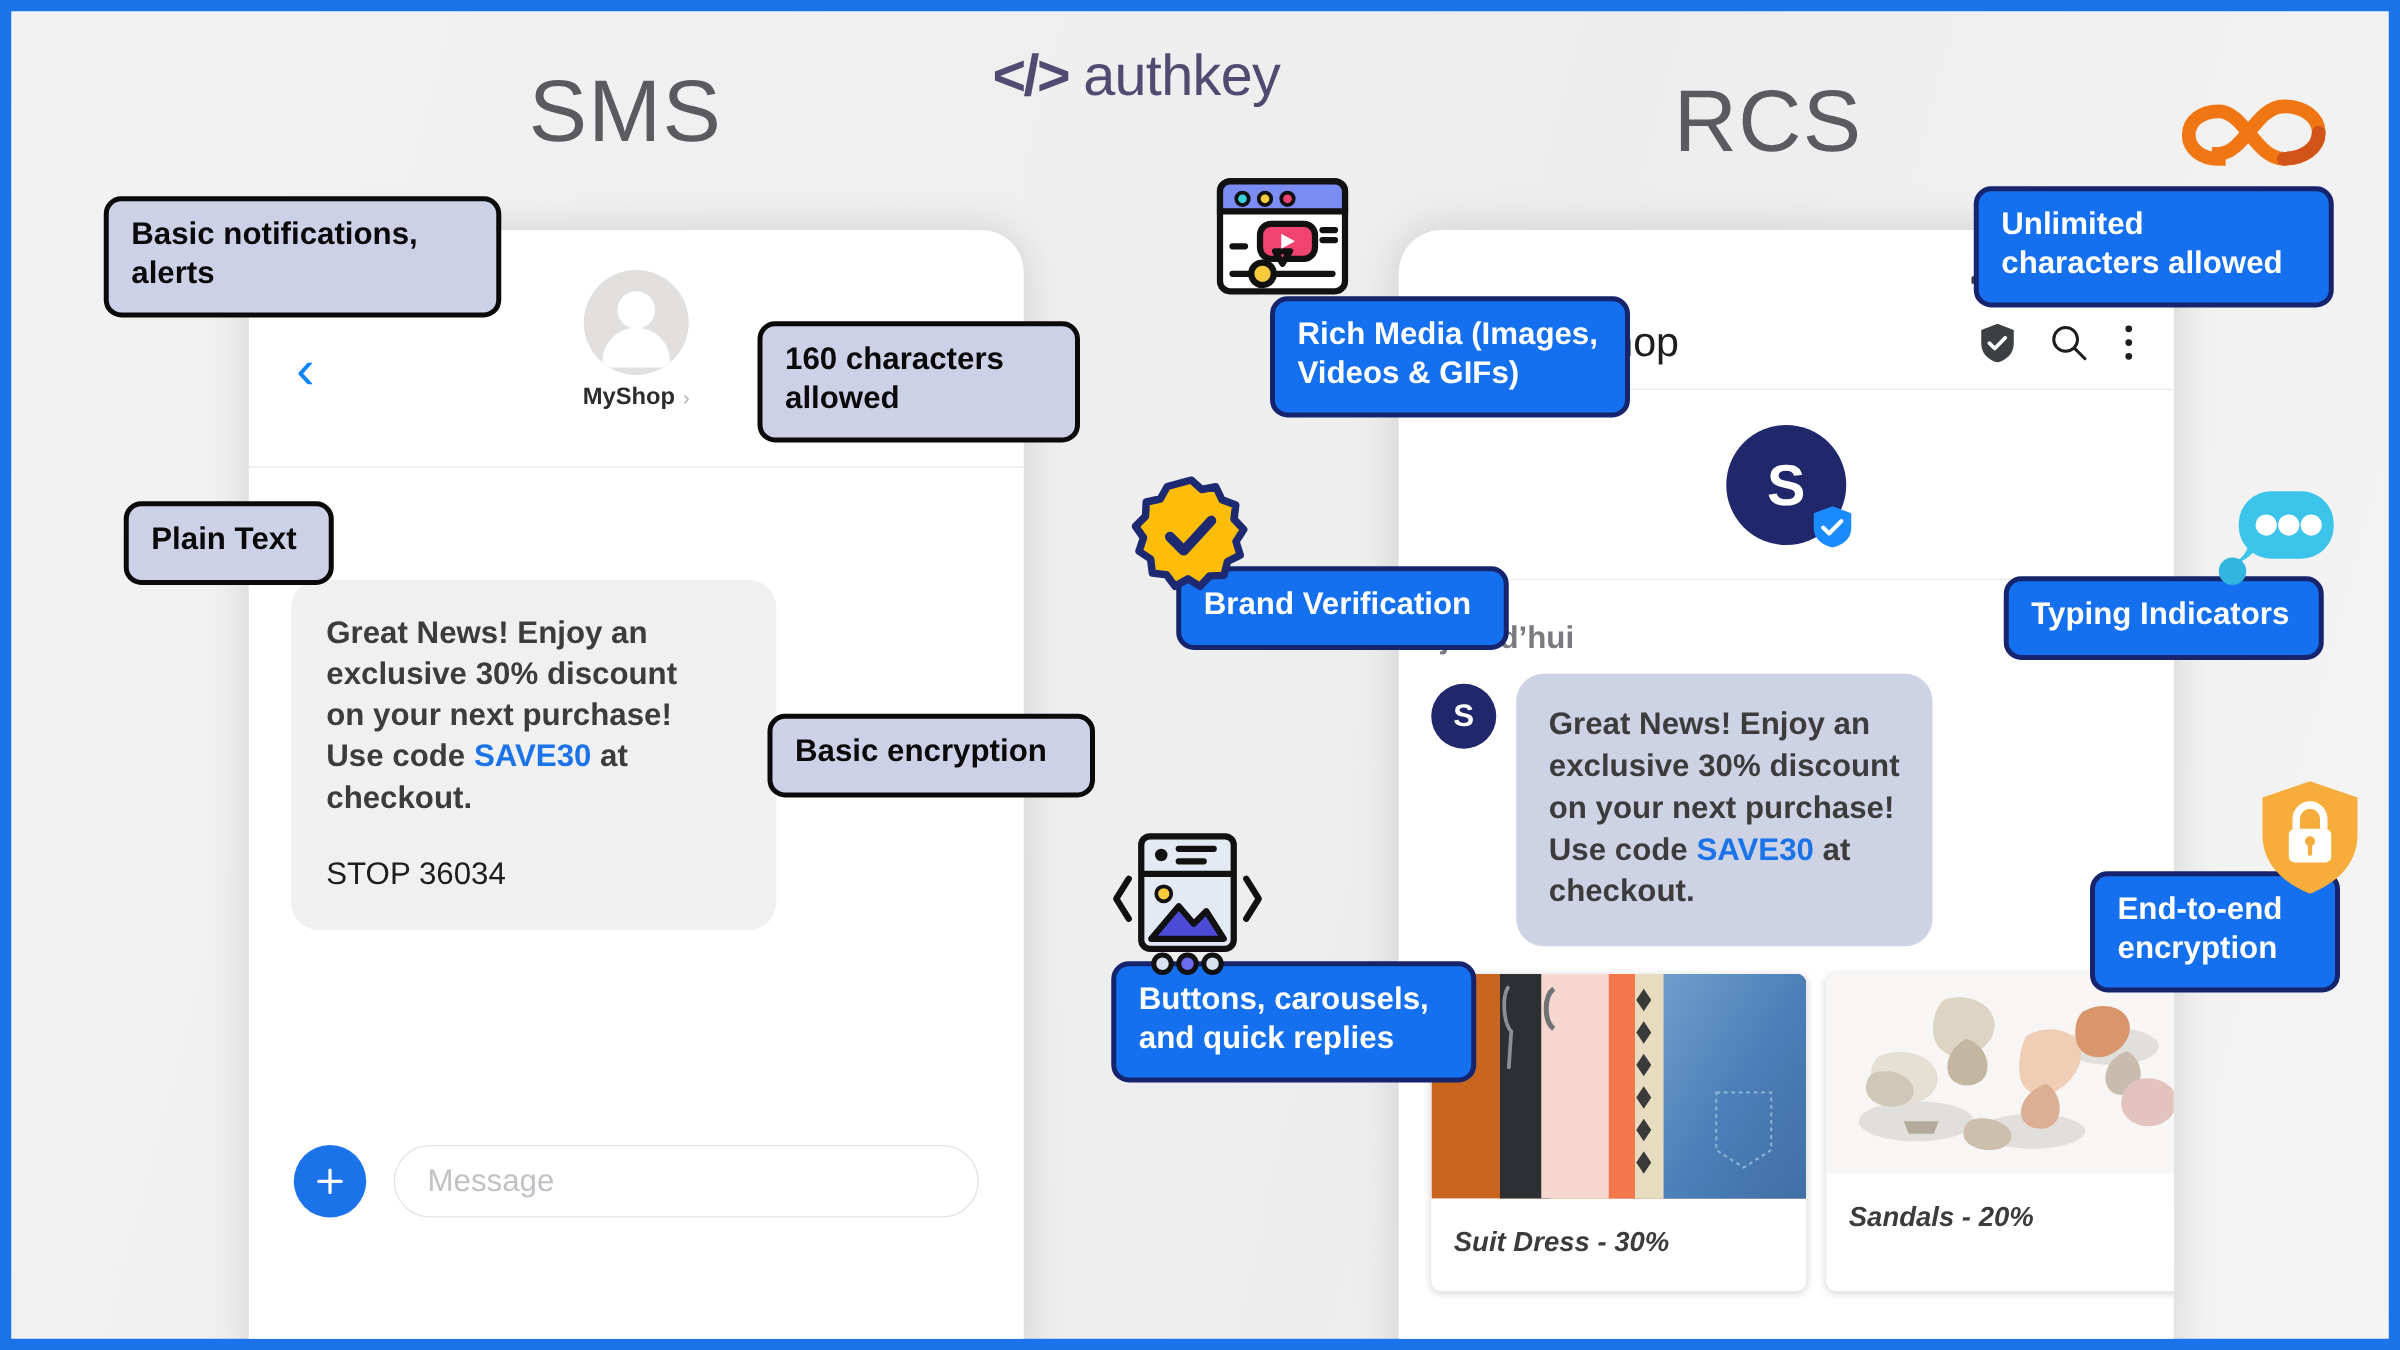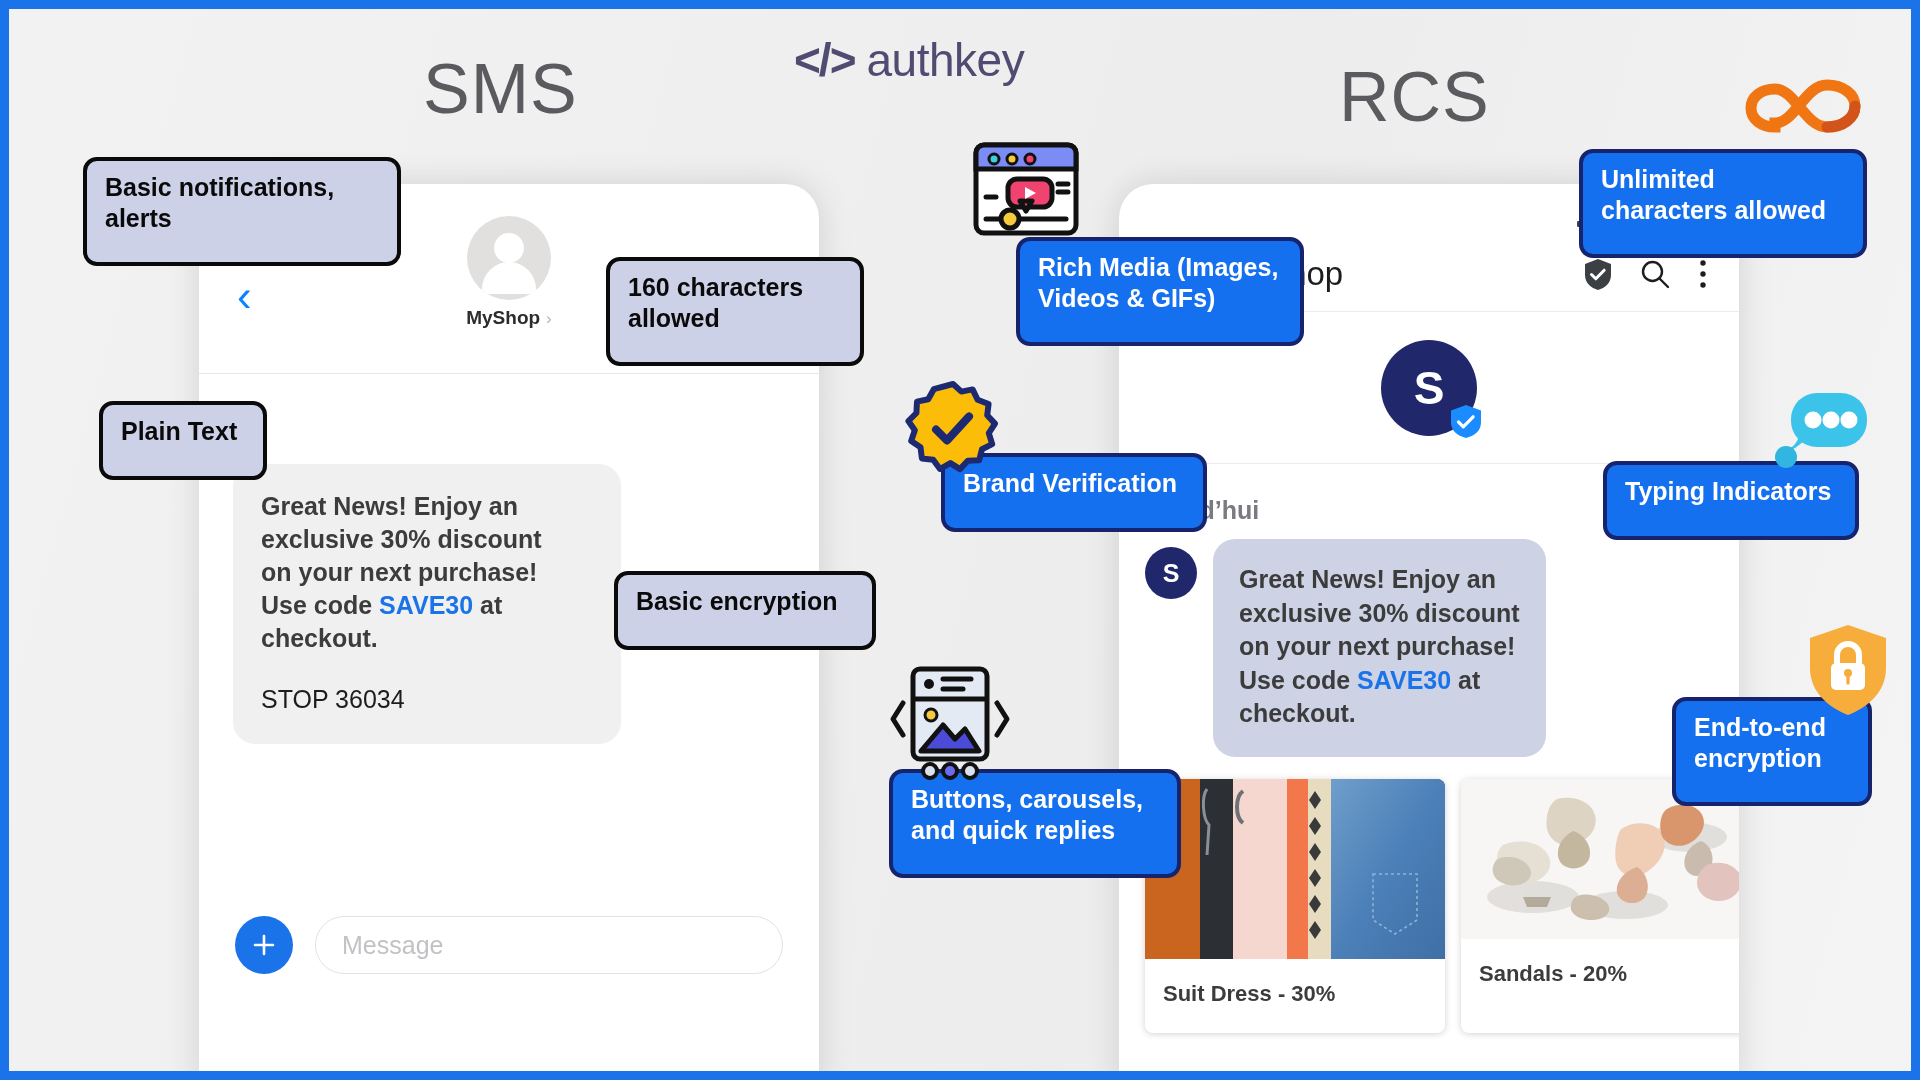--- a/index.html
+++ b/index.html
@@ -77,29 +77,29 @@
   #rcs-profile { height:152px; display:flex; align-items:center; justify-content:center; border-bottom:1px solid #ececee;}
   .savatar { border-radius:50%; background:#20276b; color:#fff; display:flex; align-items:center; justify-content:center; font-weight:bold; position:relative;}
   #rcs-big-avatar { width:96px;height:96px; font-size:46px;}
   .verif-badge { position:absolute; right:-6px; bottom:-2px; width:34px;height:34px;}
   #rcs-today { text-align:left; font-size:25px; color:#7a7a80; margin-top:32px; font-weight:bold;}
   #rcs-msgrow { display:flex; align-items:flex-start; gap:16px; padding:14px 30px 0 26px;}
   #rcs-small-avatar { width:52px;height:52px;font-size:25px; flex:none; margin-top:8px;}
   #rcs-bubble { background:#cdd2e4; border-radius:22px; padding:24px 26px 26px 26px; max-width:440px;}
   #rcs-bubble p { font-size:25px; line-height:1.34; color:#3c3c3c; font-weight:bold;}
   #rcs-bubble .code { color:#1a73e8;}
-  #rcs-carousel { display:flex; gap:16px; padding:22px 0 0 26px; }
+  #rcs-carousel { display:flex; gap:16px; padding:22px 0 0 26px;font-style:italic; }
   .prod-card { width:300px; background:#fff; border-radius:8px; box-shadow:0 1px 7px rgba(0,0,0,.18); overflow:hidden; flex:none;}
   .prod-img { height:180px; width:100%; position:relative; overflow:hidden;}
   .prod-label { font-size:22px; color:#3c3c3c; font-weight:bold; padding:22px 18px 26px 18px;}
   .card2 .prod-img{height:160px;}
 
   
   .callout {
-    position:absolute; border-radius:14px; padding:11px 18px 29px 18px;
+    position:absolute; border-radius:14px; padding:11px 18px 17px 18px;
     font-weight:bold; line-height:1.22; z-index:20;
   }
   .callout.gray { background:#cdd1e8; color:#0a0a0a; border:4px solid #0a0a0a; font-size:25px; }
   .callout.blue { background:#1570ef; color:#ffffff; border:4px solid #16246e; font-size:25px; }
 
   
   .deco { position:absolute; z-index:25; }
 </style>
 </head>
 <body>

